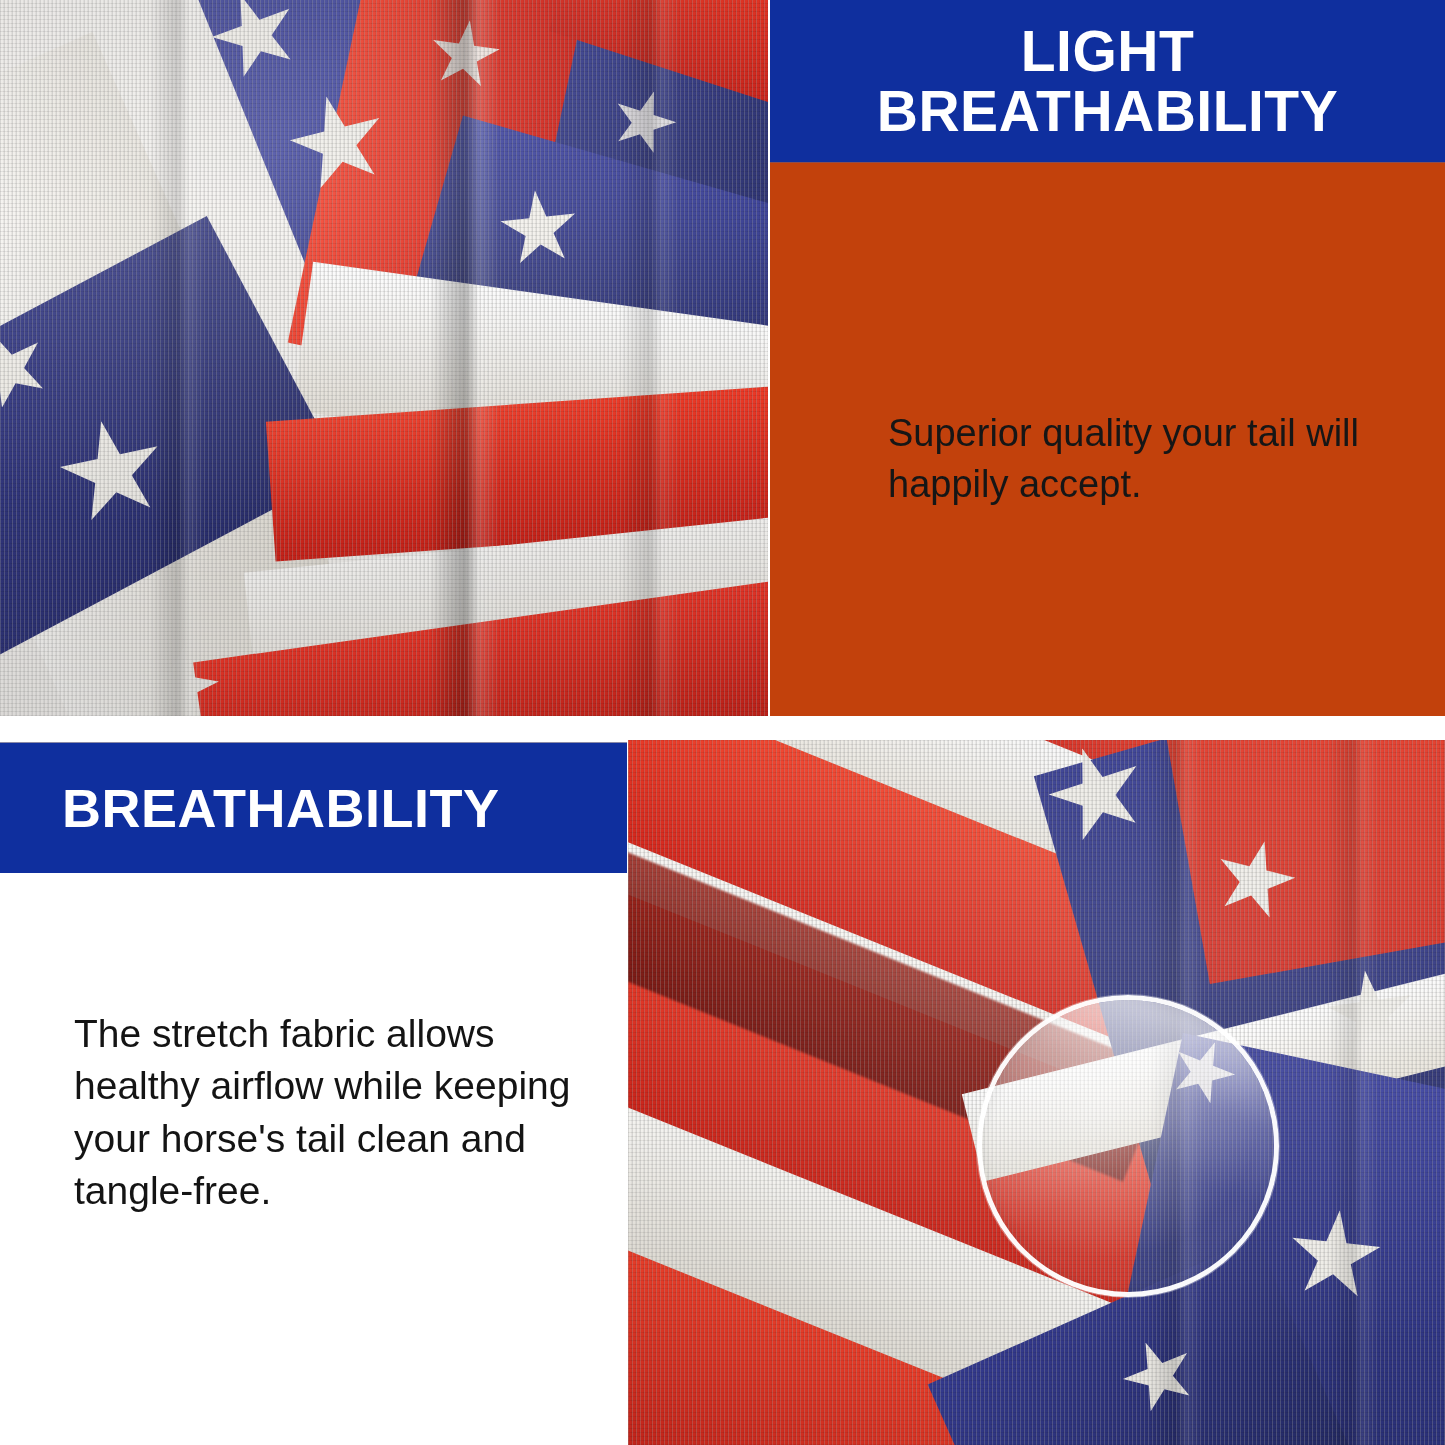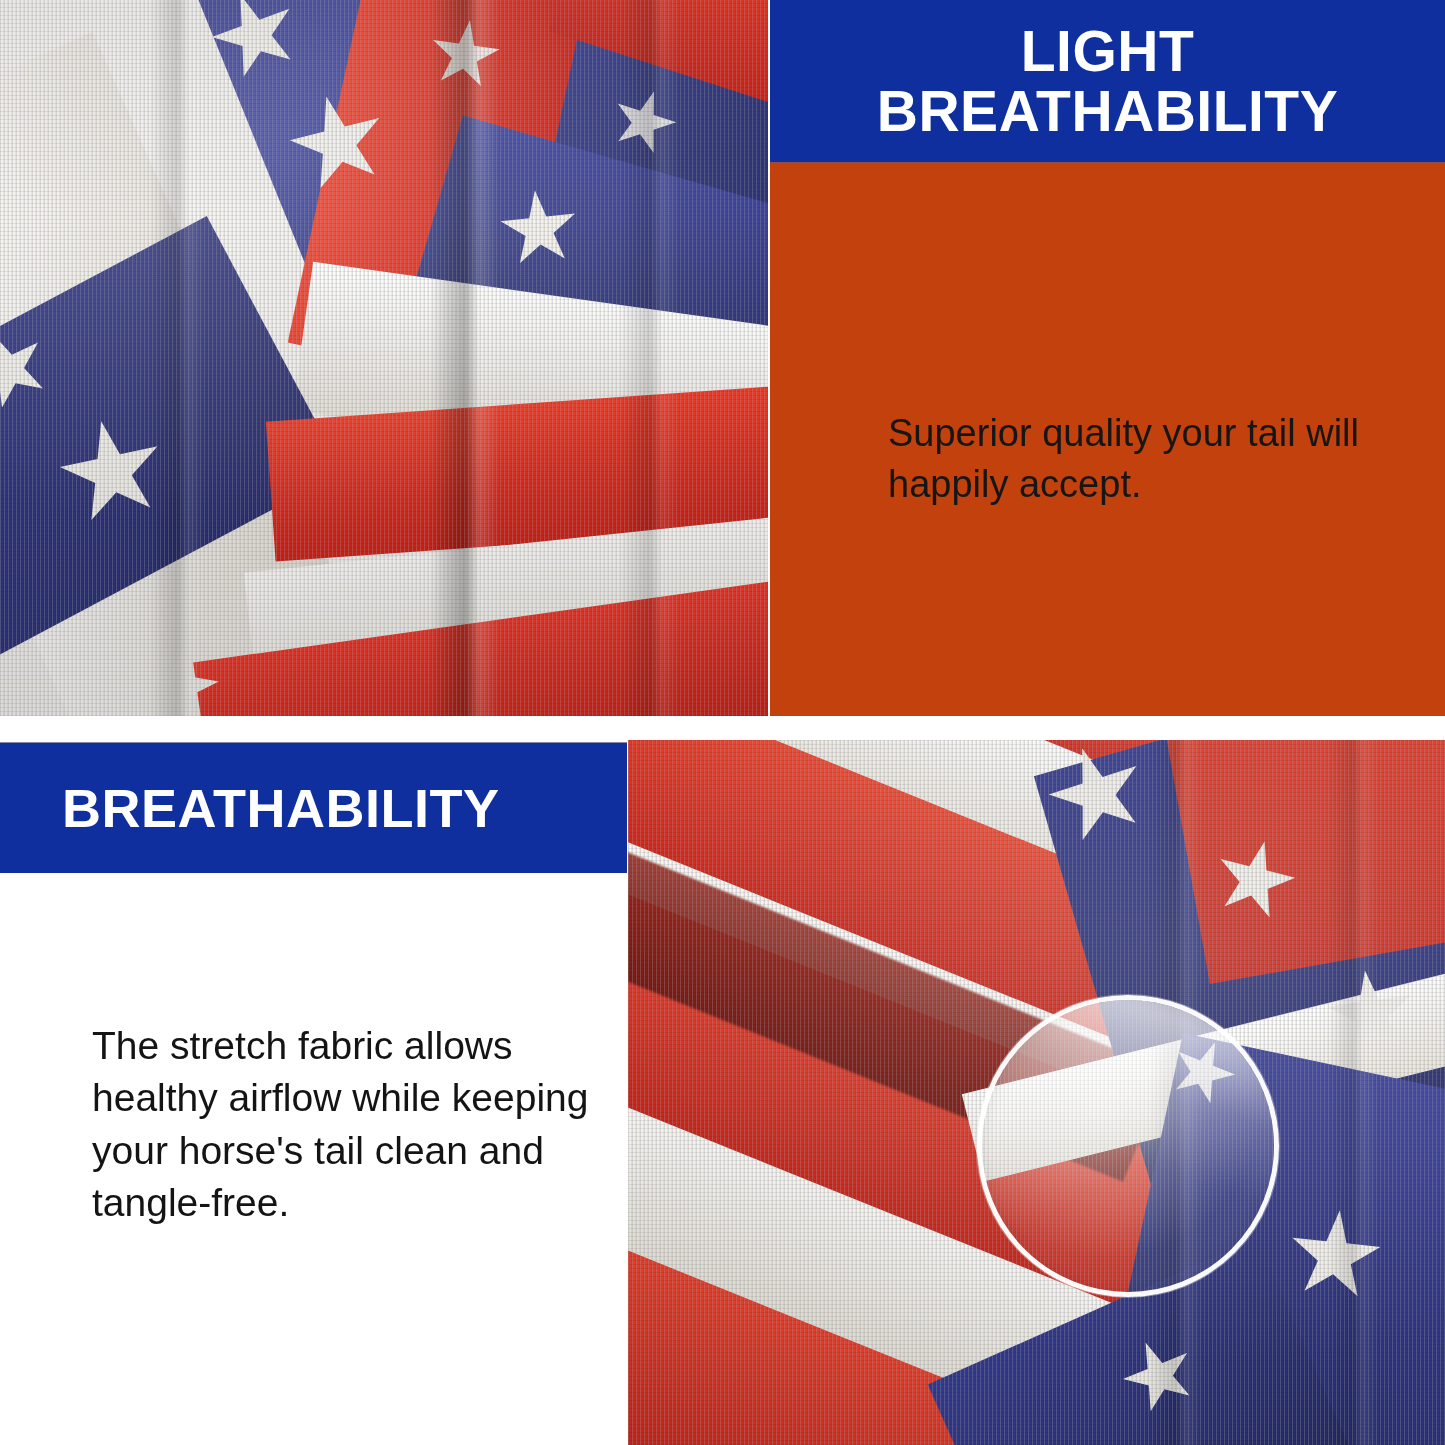--- a/index.html
+++ b/index.html
@@ -137,22 +137,22 @@
   #bannerBreath{
     position:absolute;left:0;top:0;width:627px;height:130px;
     background:#0f2f9e;display:flex;align-items:center;
     box-shadow:0 -1px 0 rgba(60,60,110,.6);
   }
   #bannerBreath .htxt{
     color:#ffffff;font-weight:bold;font-size:54px;letter-spacing:.5px;
     padding-left:62px;
   }
   #copyBreath{
-    position:absolute;left:74px;top:277px;width:530px;
-    color:#141414;font-size:39px;line-height:1.34;margin-left:18px;
+    position:absolute;left:74px;top:265px;width:530px;
+    color:#141414;font-size:39px;line-height:1.34;
   }
 
   
   #photoBottomRight{left:628px;top:740px;width:817px;height:705px;}
   #photoBottomRight .bg{position:absolute;inset:0;background:#f6f4f1;}
   .br-band{position:absolute;transform-origin:50% 50%;}
   .br-red1{left:-220px;top:-120px;width:1200px;height:120px;
     background:linear-gradient(180deg,#f5412c,#d6271c);transform:rotate(22deg);}
   .br-wht1{left:-220px;top:-10px;width:1200px;height:118px;
     background:linear-gradient(180deg,#ffffff,#eae6de);transform:rotate(22deg);}

